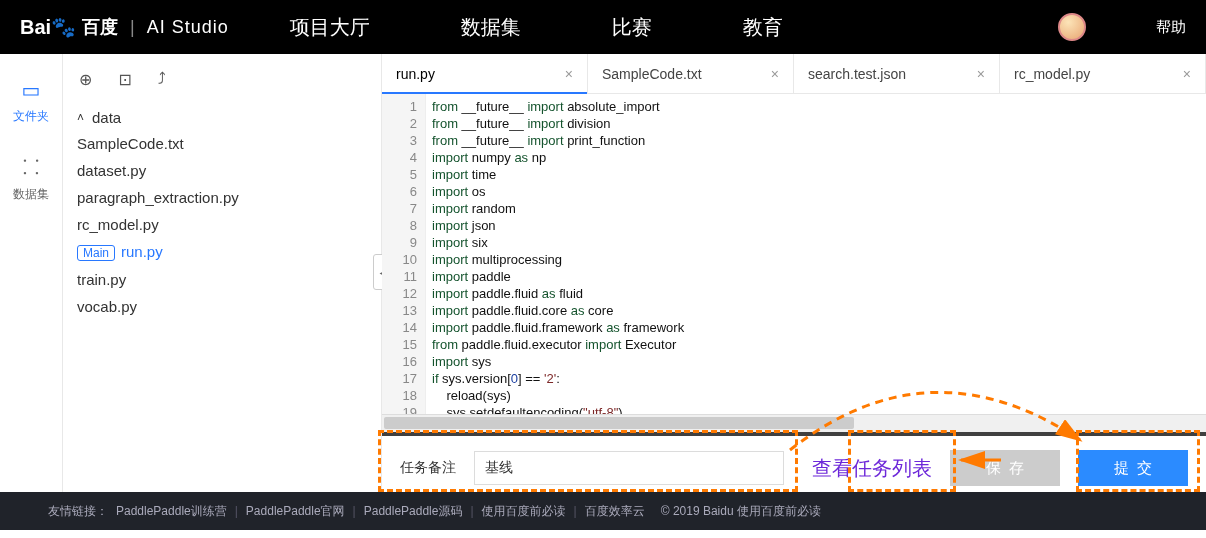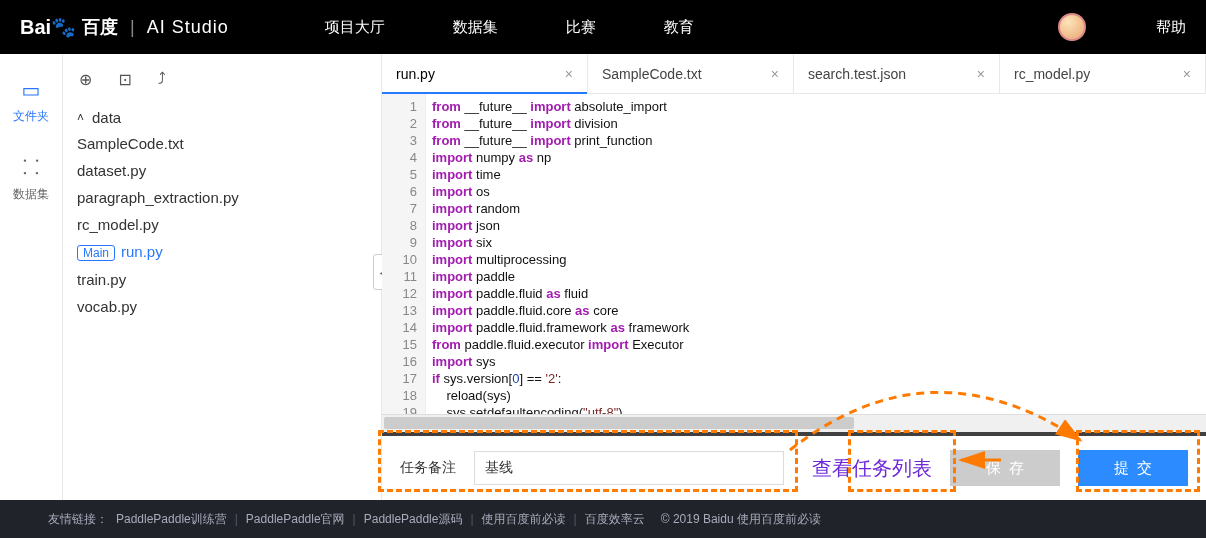--- a/index.html
+++ b/index.html
@@ -3,21 +3,21 @@
 <meta charset="utf-8">
 <style>
 *{margin:0;padding:0;box-sizing:border-box;font-family:Arial,"Microsoft YaHei",sans-serif}
 body{background:#fff;width:1206px;height:538px;overflow:hidden;position:relative}
 .topbar{background:#000;height:54px;display:flex;align-items:center;color:#fff;padding:8px 20px}
 .logo-area{display:flex;align-items:center;font-size:18px;gap:6px}
 .logo-paw{font-size:20px;font-weight:bold}
 .logo-baidu{font-weight:bold}
 .logo-divider{color:#888;margin:0 6px}
 .logo-studio{font-weight:300;letter-spacing:1px}
-.nav{display:flex;gap:68px;margin-left:96px;font-size:15px}
+.nav{display:flex;gap:91px;margin-left:61px;font-size:20px}
 .nav-item{color:#fff;cursor:pointer}
 .topbar-right{margin-left:auto;display:flex;align-items:center;gap:70px}
 .avatar{width:28px;height:28px;border-radius:50%;background:radial-gradient(circle at 35% 30%,#fce4b8,#e8a572);border:2px solid #d88}
 .help{color:#fff;font-size:15px}
 .main{display:flex;height:446px;background:#fff}
 .left-rail{width:63px;border-right:1px solid #e8e8e8;display:flex;flex-direction:column;align-items:center;padding-top:24px;gap:28px}
 .rail-item{display:flex;flex-direction:column;align-items:center;gap:6px;font-size:12px;color:#666;cursor:pointer}
 .rail-item.active{color:#2878ff}
 .rail-icon{font-size:20px}
 .sidebar{width:318px;padding:8px 0;position:relative}
@@ -34,36 +34,36 @@
 .tab{flex:1;display:flex;align-items:center;justify-content:space-between;padding:0 14px;font-size:14px;color:#444;border-right:1px solid #e8e8e8;cursor:pointer;position:relative}
 .tab.active{color:#000}
 .tab.active::after{content:"";position:absolute;bottom:-1px;left:0;right:0;height:2px;background:#2878ff}
 .tab-close{color:#999;font-size:14px;cursor:pointer}
 .code-wrap{flex:1;display:flex;overflow:hidden;font-family:Consolas,Monaco,monospace;font-size:13px;position:relative;background:#fff}
 .gutter{width:44px;background:#f5f5f5;text-align:right;padding:4px 8px 4px 0;color:#888;line-height:17px;border-right:1px solid #eee;white-space:pre}
 .gutter .ln{display:block}
 .code{flex:1;padding:4px 6px;line-height:17px;white-space:pre;color:#111;overflow:auto}
 .code .line{display:block}
 .hl-line{background:#e8e8e8}
-.kw{color:#a21caf;font-weight:bold}
+.kw{color:#14532d;font-weight:normal}
 .str{color:#7c2727}
 .num{color:#1a3ea0}
 .collapse-handle{position:absolute;left:-9px;top:200px;width:18px;height:36px;background:#fff;border:1px solid #ccc;border-radius:3px;display:flex;align-items:center;justify-content:center;font-size:10px;color:#666;cursor:pointer}
 .hscroll{height:18px;background:#f0f0f0;border-top:1px solid #ddd;position:relative}
 .hscroll-thumb{position:absolute;top:2px;left:2px;height:12px;width:470px;background:#ccc;border-radius:2px}
 .bottom-panel{height:68px;background:#fff;border-top:4px solid #404040;display:flex;align-items:center;padding:0 18px;gap:18px}
 .task-label{font-size:14px;color:#333}
 .task-input{width:310px;height:34px;border:1px solid #dcdcdc;padding:0 10px;font-size:14px;color:#333}
 .view-tasks{color:#6d28d9;font-size:20px;cursor:pointer;margin-left:auto}
 .btn{height:36px;padding:0 28px;font-size:15px;border:none;cursor:pointer;letter-spacing:8px;text-indent:8px}
 .btn-save{background:#ccc;color:#fff}
 .btn-submit{background:#2b8bff;color:#fff}
 .highlight-box{position:absolute;border:3px dashed #ff7a00;pointer-events:none;z-index:50}
 .arrow-svg{position:absolute;z-index:49;pointer-events:none}
-.footer{position:absolute;bottom:0;left:0;right:0;height:38px;background:#20232a;color:#aab;font-size:12px;display:flex;align-items:center;padding:0 48px;gap:8px}
+.footer{position:absolute;bottom:8px;left:0;right:0;height:38px;background:#20232a;color:#aab;font-size:12px;display:flex;align-items:center;padding:0 48px;gap:8px}
 .footer .sep{color:#556}
 .footer a{color:#aab;cursor:pointer}
 .footer .copy{margin-left:8px}
 </style>
 </head>
 <body>
 
 <div class="topbar">
   <div class="logo-area">
     <span class="logo-paw">Bai🐾</span>

